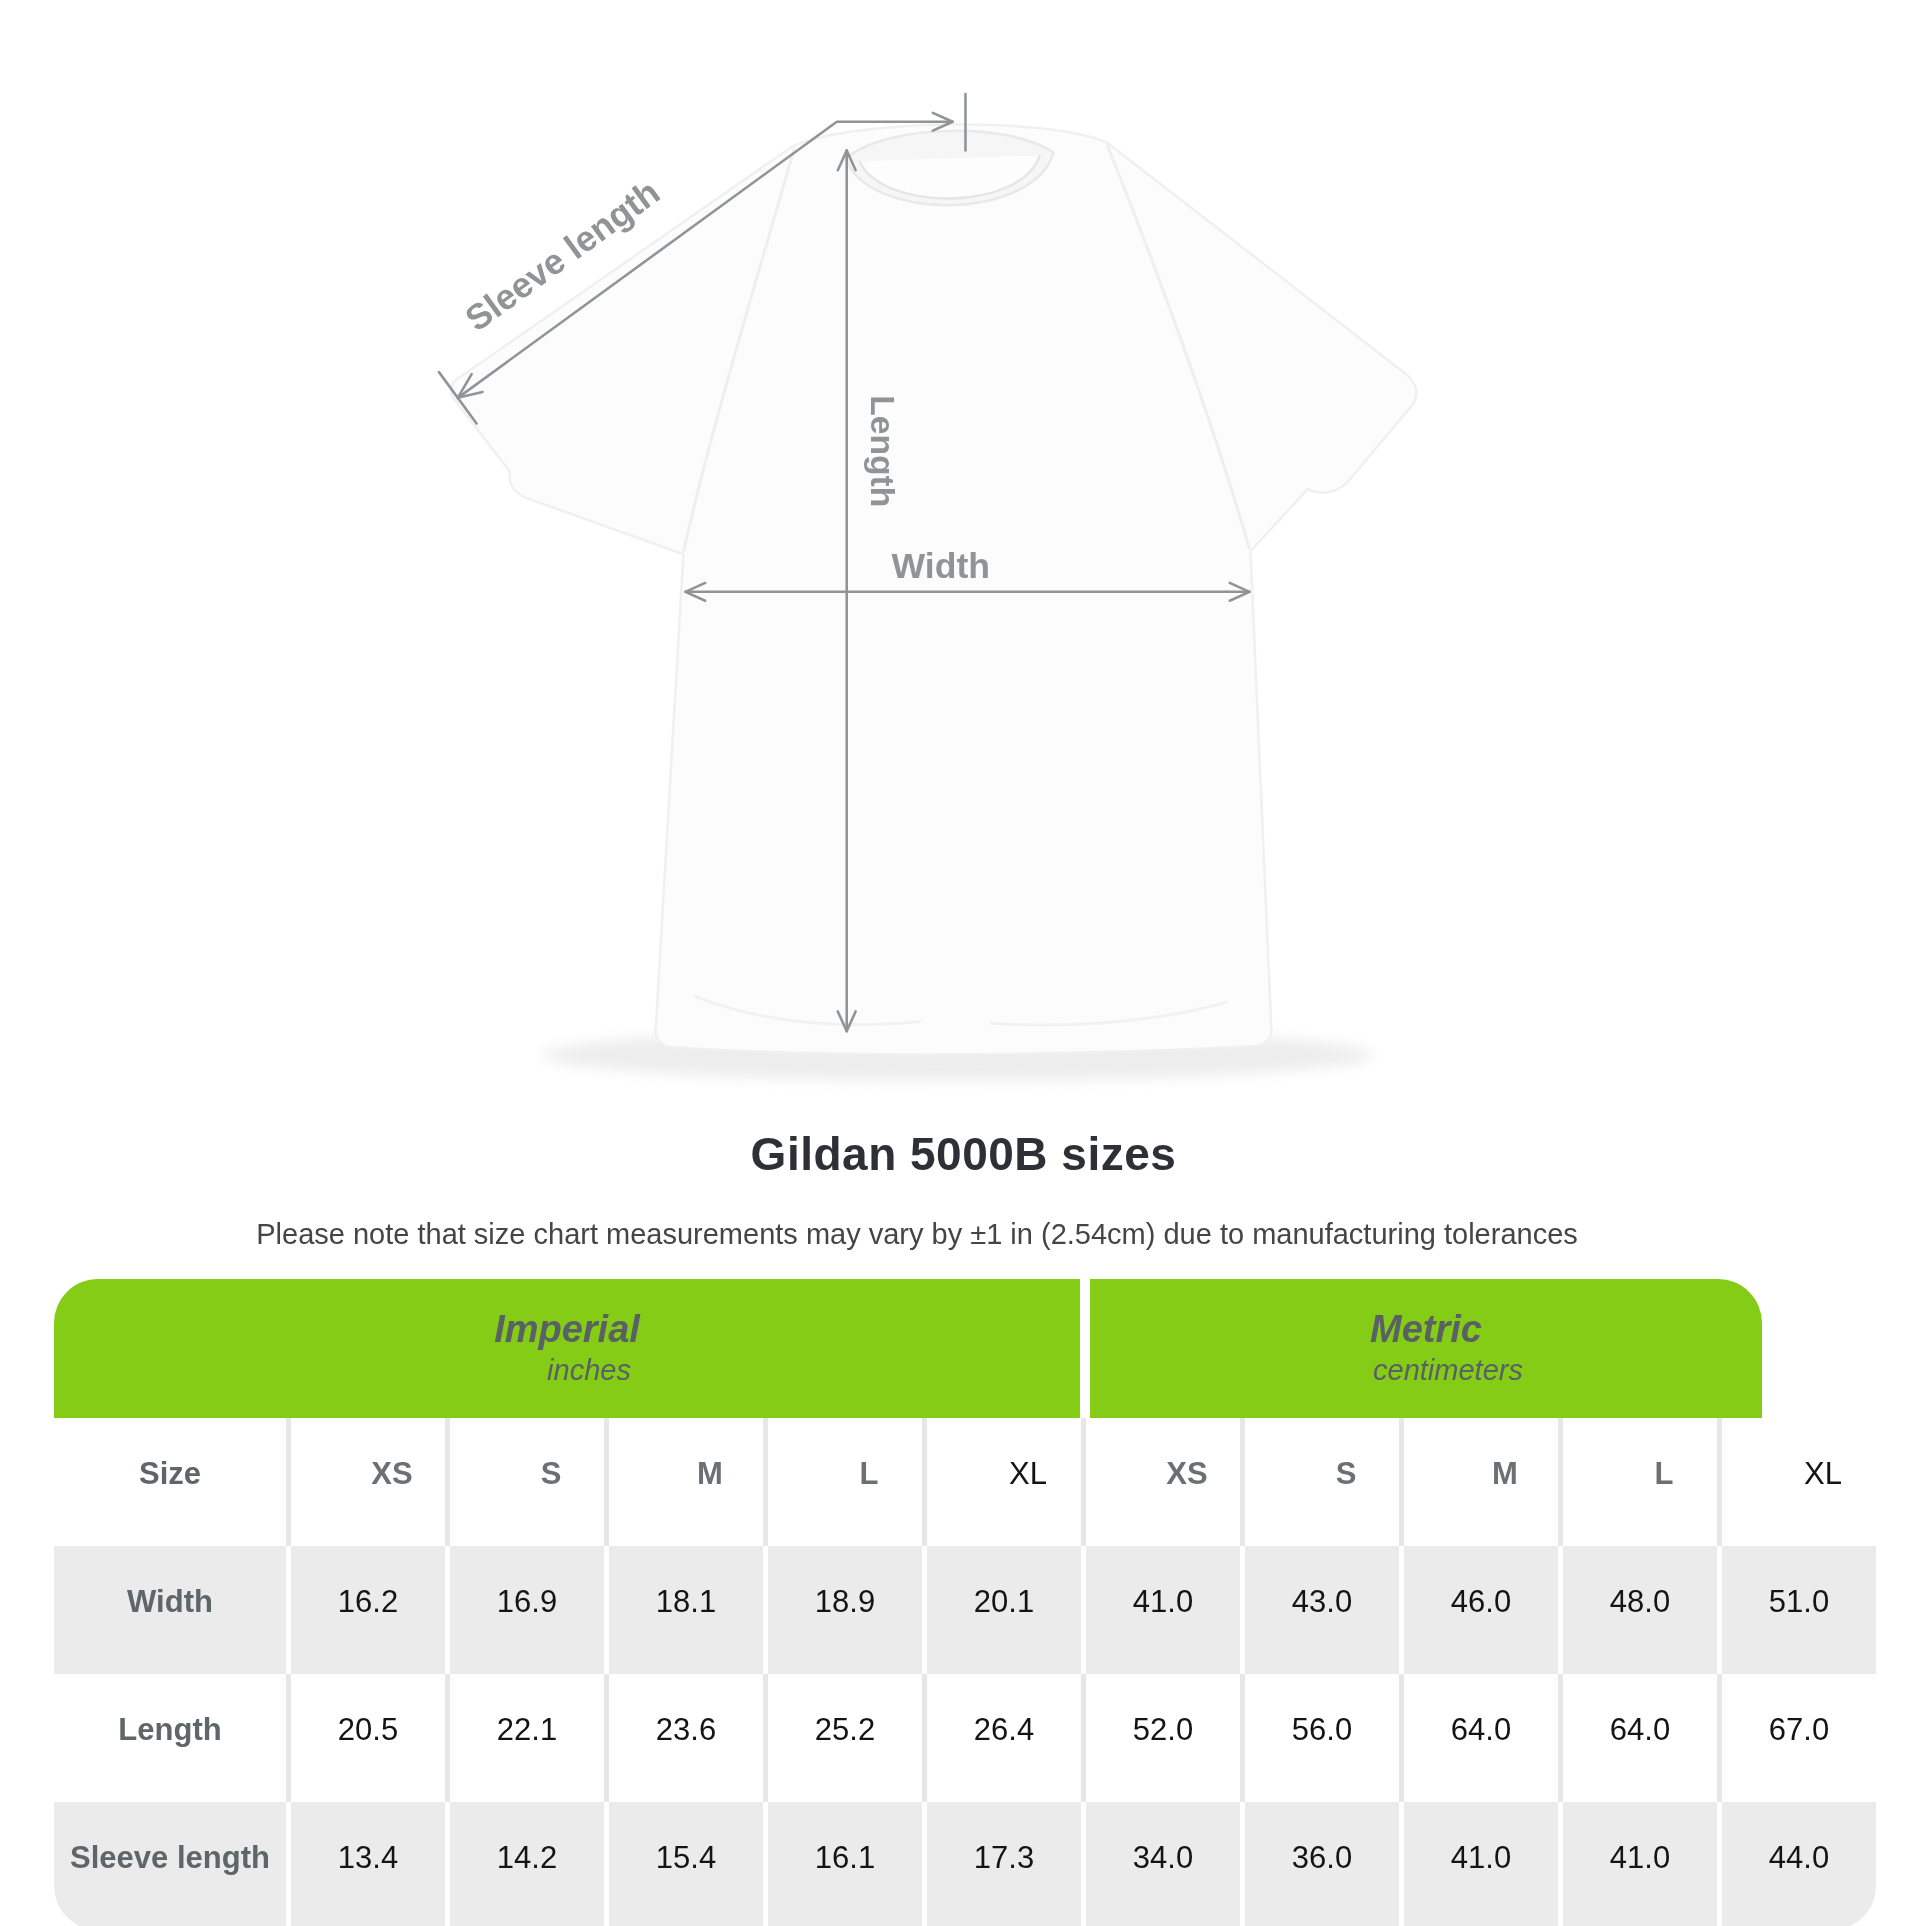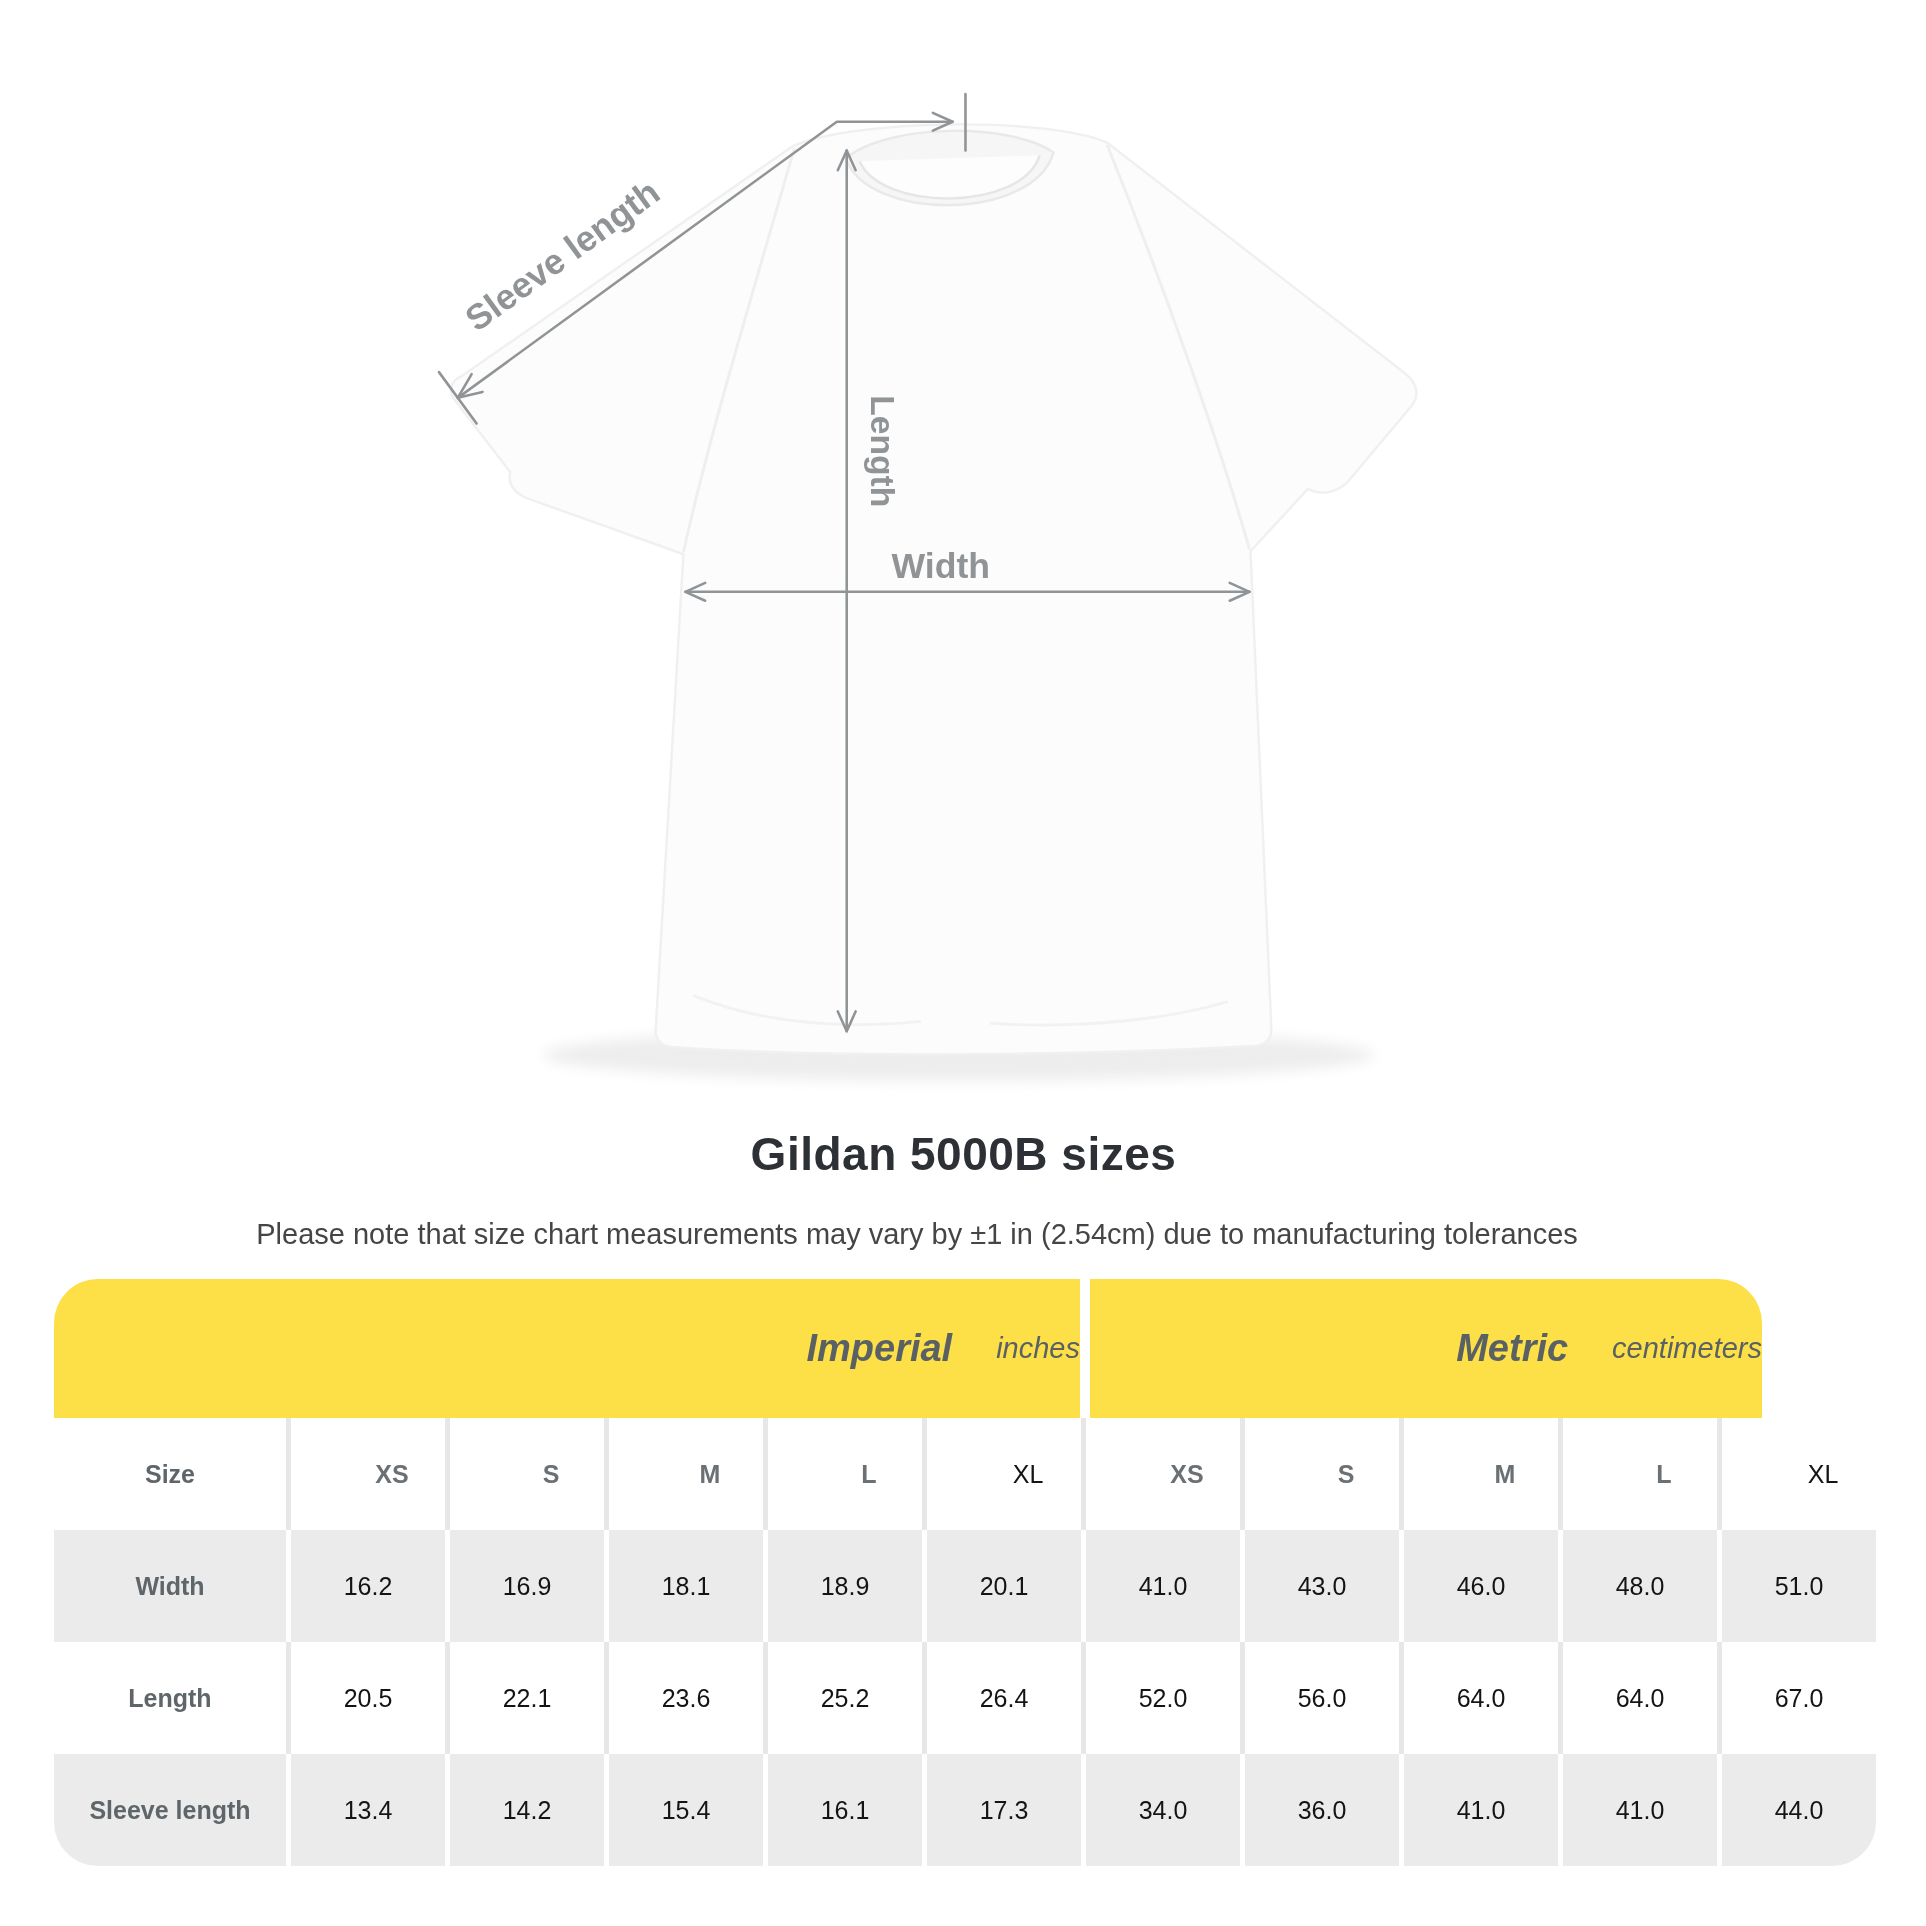--- a/index.html
+++ b/index.html
@@ -11,28 +11,28 @@
   .page-title{
     position:absolute;left:0;top:1127px;width:1927px;text-align:center;
     font-size:46px;font-weight:bold;color:#2d3136;letter-spacing:0.5px;
   }
   .page-subtitle{
     position:absolute;left:0;top:1218px;width:1834px;text-align:center;
     font-size:29px;color:#454545;
   }
   .size-table{position:absolute;left:54px;top:1279px;width:1820px;}
   .unit-band{display:flex;width:1820px;height:139px;}
-  .unit-block{background:#fde047;display:flex;flex-direction:row;align-items:center;justify-content:flex-end;}
+  .unit-block{background:#84cc16;display:flex;flex-direction:column;align-items:center;justify-content:center;}
   .unit-block.imperial{width:1026px;border-top-left-radius:44px;margin-right:10px;}
   .unit-block.metric{width:672px;border-top-right-radius:44px;}
   .unit-label{font-size:38px;font-weight:bold;font-style:italic;color:#596165;line-height:1.15;}
   .unit-sublabel{font-size:29px;font-style:italic;color:#596165;line-height:1.3;margin-left:44px;}
   .tbl-grid{display:grid;grid-template-columns:232px repeat(10,159px);}
   .cell{
-    height:112px;line-height:112px;text-align:center;font-size:25px;color:#141414;
+    height:128px;line-height:112px;text-align:center;font-size:31px;color:#141414;
     border-left:5px solid transparent;white-space:nowrap;
   }
   .row-white .cell{background:#ffffff;border-left-color:#e7e7e7;}
   .row-gray  .cell{background:#ebebeb;border-left-color:#ffffff;}
   .cell.first{border-left:none;}
   .cell.rowlabel{font-weight:bold;color:#5f666a;}
   .cell.sizehead{font-weight:bold;color:#6a7074;padding-left:48px;}
   .cell.sizehead.xl{font-weight:normal;color:#141414;}
   .row-last .cell.first{border-bottom-left-radius:44px;}
   .row-last .cell.last{border-bottom-right-radius:44px;}

